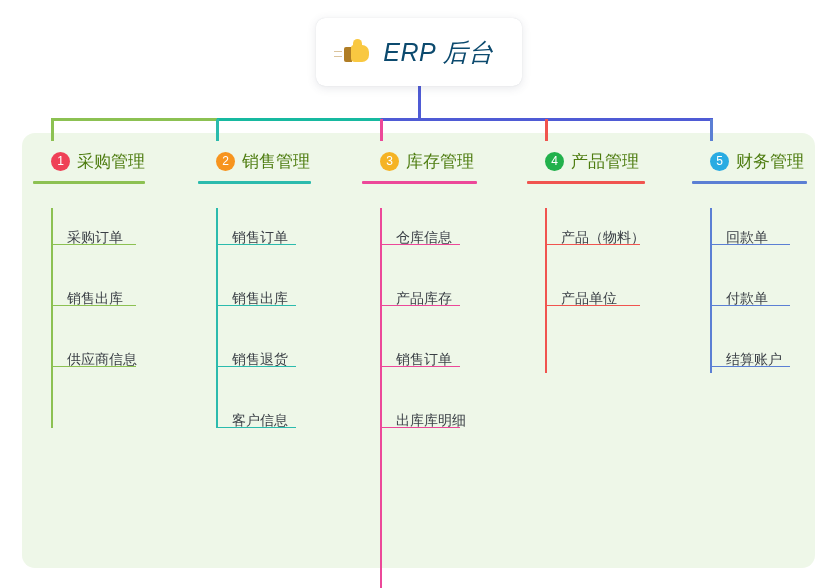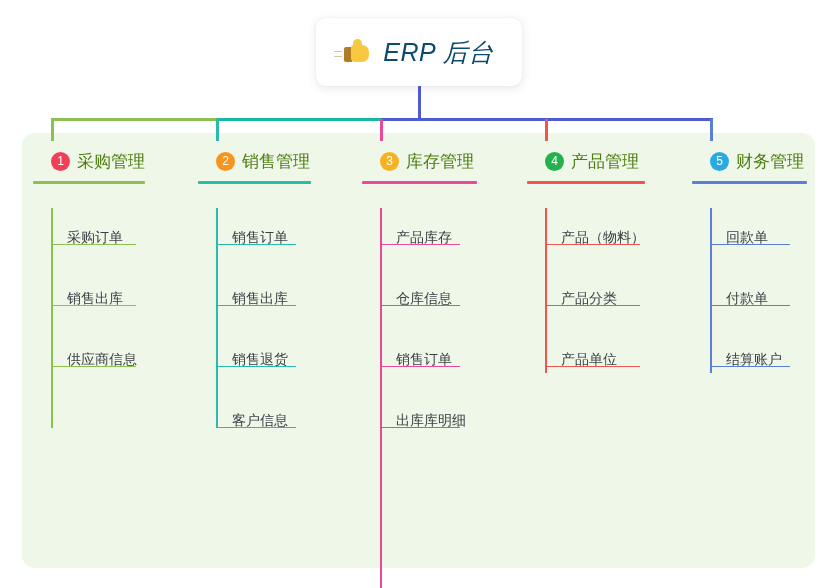--- a/index.html
+++ b/index.html
@@ -260,28 +260,28 @@
     </div>
     <div class="column" style="left: 362px; top: 148px;">
       <div class="col-head">
         <span class="badge" style="background: rgb(245, 179, 36);">3</span>
         <span class="col-title">库存管理</span>
       </div>
       <div class="head-rule" style="background: rgb(236, 72, 153); width: 115px;"></div>
       <div class="items">
         <div class="spine" style="background: rgb(236, 72, 153); height: 385px;"></div>
         <div class="item">
+          <span class="item-label">仓库信息</span>
+          <div class="item-rule" style="background: rgb(236, 72, 153); width: 80px;"></div>
+        </div>
+        <div class="item">
           <span class="item-label">产品库存</span>
           <div class="item-rule" style="background: rgb(236, 72, 153); width: 80px;"></div>
         </div>
         <div class="item">
-          <span class="item-label">仓库信息</span>
-          <div class="item-rule" style="background: rgb(236, 72, 153); width: 80px;"></div>
-        </div>
-        <div class="item">
           <span class="item-label">销售订单</span>
           <div class="item-rule" style="background: rgb(236, 72, 153); width: 80px;"></div>
         </div>
         <div class="item">
           <span class="item-label">出库库明细</span>
           <div class="item-rule" style="background: rgb(236, 72, 153); width: 80px;"></div>
         </div>
       </div>
     </div>
     <div class="column" style="left: 527px; top: 148px;">
@@ -290,24 +290,20 @@
         <span class="col-title">产品管理</span>
       </div>
       <div class="head-rule" style="background: rgb(240, 84, 79); width: 118px;"></div>
       <div class="items">
         <div class="spine" style="background: rgb(240, 84, 79); height: 165px;"></div>
         <div class="item">
           <span class="item-label">产品（物料）</span>
           <div class="item-rule" style="background: rgb(240, 84, 79); width: 95px;"></div>
         </div>
         <div class="item">
-          <span class="item-label">产品分类</span>
-          <div class="item-rule" style="background: rgb(240, 84, 79); width: 95px;"></div>
-        </div>
-        <div class="item">
           <span class="item-label">产品单位</span>
           <div class="item-rule" style="background: rgb(240, 84, 79); width: 95px;"></div>
         </div>
       </div>
     </div>
     <div class="column" style="left: 692px; top: 148px;">
       <div class="col-head">
         <span class="badge" style="background: rgb(41, 171, 226);">5</span>
         <span class="col-title">财务管理</span>
       </div>

